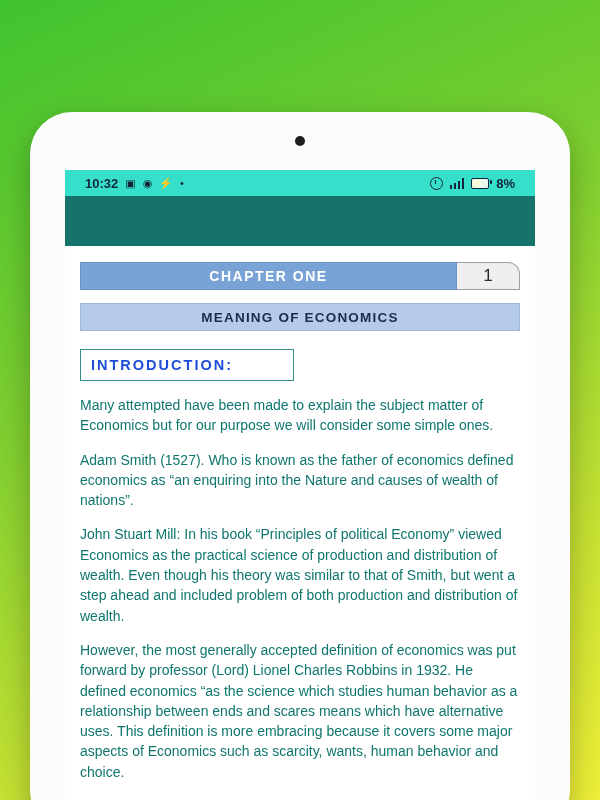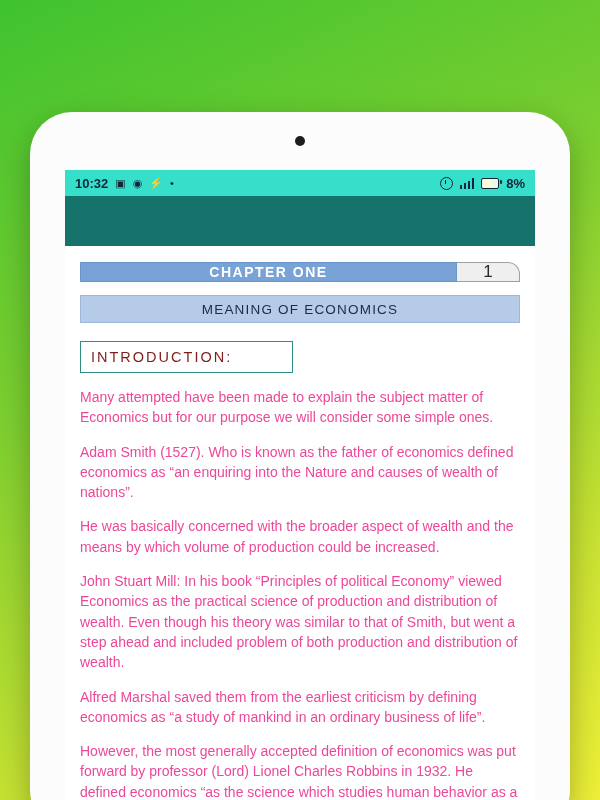--- a/index.html
+++ b/index.html
@@ -18,21 +18,21 @@
     position:absolute;left:50%;top:24px;transform:translateX(-50%);
     width:10px;height:10px;background:#1d1d1d;border-radius:50%;
   }
   .screen{
     position:absolute;left:35px;top:58px;width:470px;height:640px;
     background:#ffffff;overflow:hidden;
   }
   
   .status-bar{
     height:26px;background:#35dfc9;display:flex;align-items:center;
-    padding:0 10px;color:#14253a;font-size:13px;font-weight:bold;gap:7px;
+    padding:0 20px;color:#14253a;font-size:13px;font-weight:bold;gap:7px;
   }
   .sb-icon{font-size:11px;font-weight:normal;line-height:1;}
   .sb-spacer{flex:1;}
   .clock-icon{
     width:11px;height:11px;border:1.6px solid #14253a;border-radius:50%;
     position:relative;display:inline-block;
   }
   .clock-icon::after{
     content:"";position:absolute;left:4px;top:2px;width:1.6px;height:4px;background:#14253a;
   }
@@ -44,44 +44,44 @@
     position:relative;display:inline-block;background:#e9f7ef;
   }
   .battery::after{
     content:"";position:absolute;right:-3.4px;top:1.5px;width:2px;height:4px;background:#14253a;border-radius:1px;
   }
   .battery .fill{position:absolute;left:1px;top:1px;bottom:1px;width:49%;background:#fdfbd8;}
   
   .app-header{height:50px;background:#15736b;}
   
   .doc{padding:16px 15px 0 15px;}
-  .chapter-row{display:flex;height:20px;align-items:stretch;border-radius:7px;}
+  .chapter-row{display:flex;height:28px;align-items:stretch;border-radius:7px;}
   .chapter-banner{
     flex:1;background:#79a3d6;border:1px solid #6a95c8;
     color:#ffffff;font-weight:bold;letter-spacing:1.5px;font-size:14px;
     display:flex;align-items:center;justify-content:center;
   }
   .page-tab{
     width:62px;background:#efefef;border:1px solid #9aa0a6;border-left:none;
     border-radius:0 12px 0 0;
     display:flex;align-items:center;justify-content:center;
     font-size:17px;color:#2a2a2a;
   }
   .title-banner{
     margin-top:13px;height:26px;background:#b6cbe8;border:1px solid #9db8da;
-    color:#1c2b4a;font-weight:normal;letter-spacing:1.2px;font-size:13.5px;
+    color:#1c2b4a;font-weight:bold;letter-spacing:1.2px;font-size:13.5px;
     display:flex;align-items:center;justify-content:center;
   }
   .intro-box{
     margin-top:18px;display:inline-block;border:1px solid #2f8d84;
-    padding:7px 60px 7px 10px;color:#7f1d1d;font-weight:normal;
+    padding:7px 60px 7px 10px;color:#1d4ed8;font-weight:bold;
     letter-spacing:2px;font-size:14.5px;
   }
   .doc p{
-    font-size:14px;color:#ec4899;line-height:1.45;margin:14px 0;
+    font-size:14px;color:#0f766e;line-height:1.45;margin:14px 0;
   }
 </style>
 </head>
 <body>
 
 <div class="tablet">
   <div class="camera"></div>
 
   <div class="screen">
 
@@ -115,21 +115,19 @@
       </div>
 
       <div class="title-banner">MEANING OF ECONOMICS</div>
 
       <div>
         <span class="intro-box">INTRODUCTION:</span>
       </div>
 
       <p>Many attempted have been made to explain the subject matter of Economics but for our purpose we will consider some simple ones.</p>
       <p>Adam Smith (1527). Who is known as the father of economics defined economics as “an enquiring into the Nature and causes of wealth of nations”.</p>
-      <p>He was basically concerned with the broader aspect of wealth and the means by which volume of production could be increased.</p>
       <p>John Stuart Mill: In his book “Principles of political Economy” viewed Economics as the practical science of production and distribution of wealth. Even though his theory was similar to that of Smith, but went a step ahead and included problem of both production and distribution of wealth.</p>
-      <p>Alfred Marshal saved them from the earliest criticism by defining economics as “a study of mankind in an ordinary business of life”.</p>
       <p>However, the most generally accepted definition of economics was put forward by professor (Lord) Lionel Charles Robbins in 1932. He defined economics “as the science which studies human behavior as a relationship between ends and scares means which have alternative uses. This definition is more embracing because it covers some major aspects of Economics such as scarcity, wants, human behavior and choice.</p>
 
     </div>
 
   </div>
 </div>
 
 </body></html>

